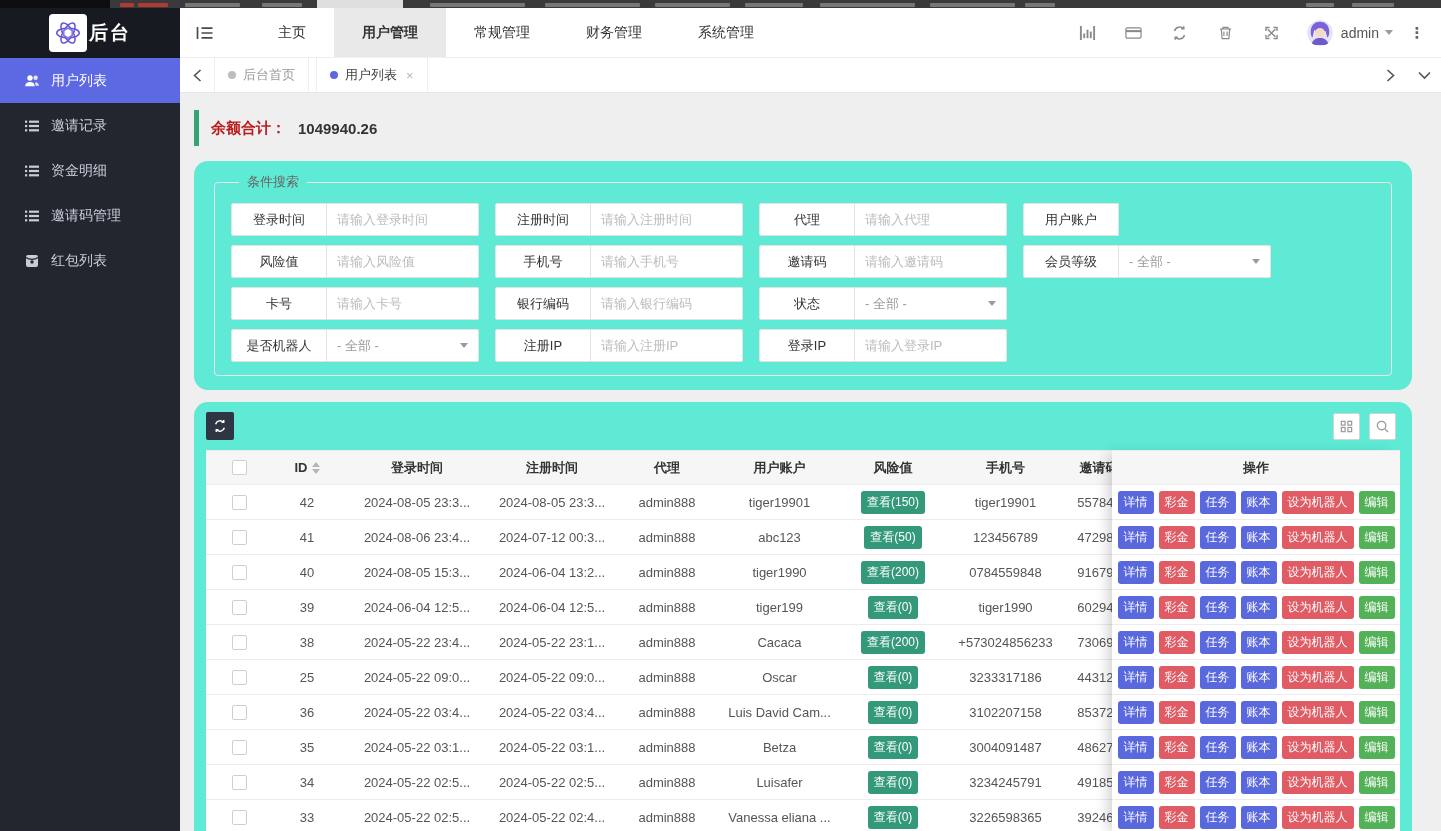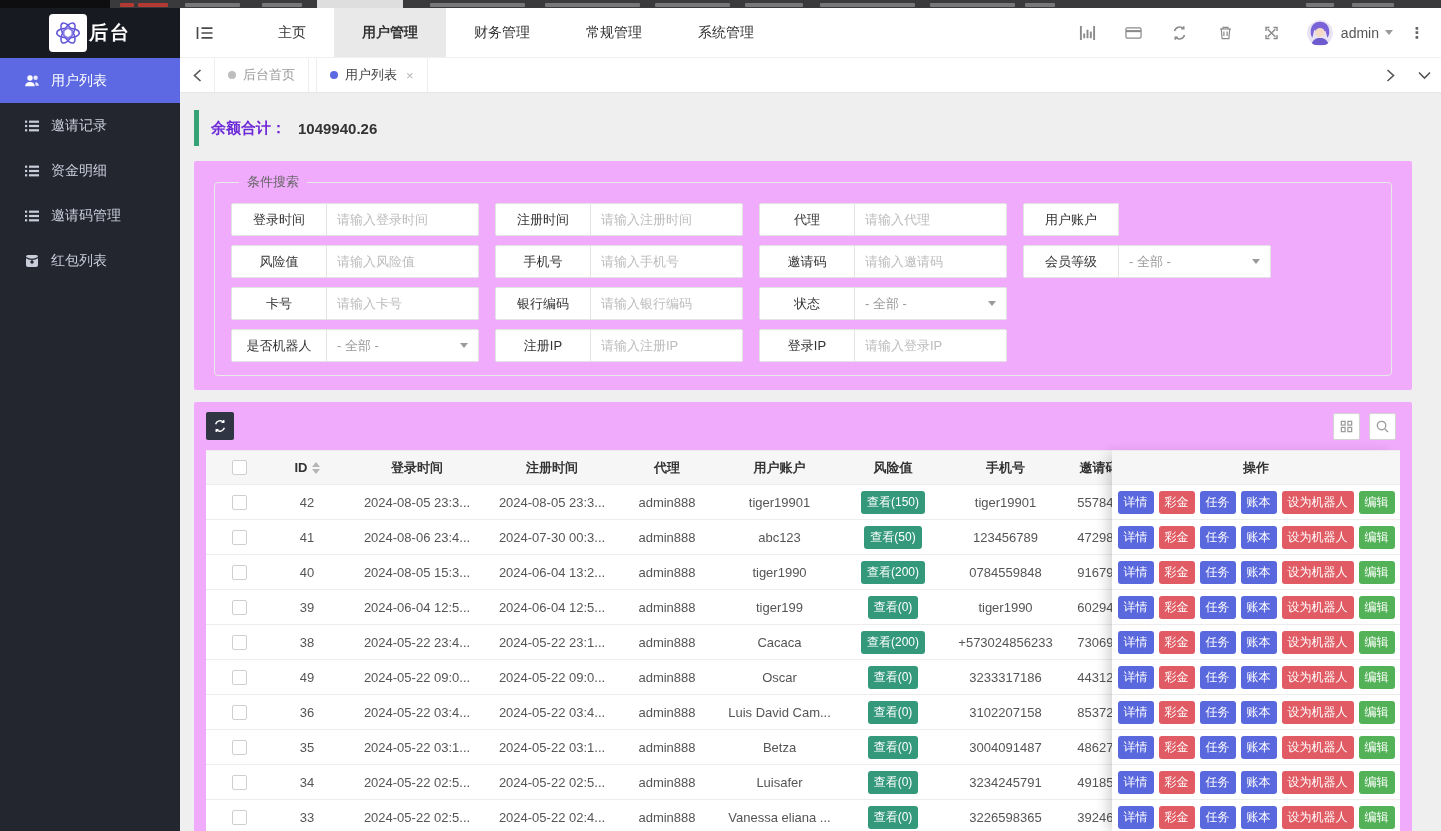--- a/index.html
+++ b/index.html
@@ -51,24 +51,24 @@
   .tab-chip.active { color:#444; }
   .tab-dot { width:8px; height:8px; border-radius:50%; background:#bdbdbd; }
   .tab-chip.active .tab-dot { background:#5c69e2; }
   .tab-close { color:#b5b5b5; font-size:13px; margin-left:2px; }
   .tab-right { margin-left:auto; display:flex; align-items:center; }
 
   .content { flex:1; padding:12px 29px 0 14px; overflow:hidden; }
 
   .summary { height:46px; display:flex; align-items:center; gap:12px; }
   .summary-bar { width:5px; height:36px; background:#35a376; }
-  .summary-label { font-weight:bold; font-size:15px; color:#6d28d9; }
+  .summary-label { font-weight:bold; font-size:15px; color:#b91c1c; }
   .summary-value { font-weight:600; font-size:15px; color:#333; }
 
-  .panel { background:#f0abfc; border-radius:2px; }
+  .panel { background:#5eead4; border-radius:14px; }
   .search-panel { margin-top:10px; padding:12px 20px 14px; }
   fieldset { border:1px solid #e9e9e9; border-radius:4px; padding:10px 16px 13px; }
   legend { font-size:13px; color:#666; padding:0 8px; margin-left:8px; }
   .srow { display:flex; gap:16px; margin-top:9px; }
   .srow:first-child { margin-top:2px; }
   .sgroup { display:flex; width:248px; height:33px; }
   .slabel-box { width:96px; flex:none; border:1px solid #e3e3e3; border-radius:2px 0 0 2px; display:flex; align-items:center; justify-content:center; font-size:13px; color:#333; background:#fff; }
   .sfield { flex:1; border:1px solid #e3e3e3; border-left:none; border-radius:0 2px 2px 0; display:flex; align-items:center; padding:0 10px; font-size:13px; color:#bcbcbc; background:#fff; }
   .sfield input { border:none; outline:none; width:100%; font-size:13px; font-family:inherit; color:#333; }
   .sfield input::placeholder { color:#bcbcbc; }
@@ -211,22 +211,22 @@
       <header class="navbar">
         <span class="collapse-btn">
           <svg width="18" height="14" viewBox="0 0 18 14" stroke="#4a4a4a" stroke-width="1.7" fill="none">
               <path d="M1.5 1v12"></path>
               <path d="M5.5 2.2h11M5.5 7h11M5.5 11.8h11"></path>
             </svg>
         </span>
         <div id="nav-menus" class="nav-menus">
             <div class="nav-item">主页</div>
             <div class="nav-item active">用户管理</div>
+            <div class="nav-item">常规管理</div>
             <div class="nav-item">财务管理</div>
-            <div class="nav-item">常规管理</div>
             <div class="nav-item">系统管理</div>
           </div>
         <div class="nav-right">
           <span id="nav-icons" style="display:flex">
               <span class="nav-ico">
                 <svg viewBox="0 0 18 15" fill="#8a8a8a">
                   <path d="M1 0h2v15H1zM15 0h2v15h-2z"></path>
                   <rect x="4.5" y="8" width="2" height="5"></rect>
                   <rect x="8" y="4" width="2" height="9"></rect>
                   <rect x="11.5" y="6" width="2" height="7"></rect>
@@ -478,21 +478,21 @@
                   </div>
                   <div class="td" style="width:113px">tiger19901</div>
                   <div class="td" style="width:74px">557842</div>
                 </div>
                 <div class="tr">
                   <div class="td cb">
                     <span class="checkbox"></span>
                   </div>
                   <div class="td" style="width:70px">41</div>
                   <div class="td" style="width:150px">2024-08-06 23:4...</div>
-                  <div class="td" style="width:120px">2024-07-30 00:3...</div>
+                  <div class="td" style="width:120px">2024-07-12 00:3...</div>
                   <div class="td" style="width:110px">admin888</div>
                   <div class="td" style="width:115px">abc123</div>
                   <div class="td" style="width:112px">
                     <span class="badge-risk">查看(50)</span>
                   </div>
                   <div class="td" style="width:113px">123456789</div>
                   <div class="td" style="width:74px">472986</div>
                 </div>
                 <div class="tr">
                   <div class="td cb">
@@ -536,21 +536,21 @@
                   <div class="td" style="width:112px">
                     <span class="badge-risk">查看(200)</span>
                   </div>
                   <div class="td" style="width:113px">+573024856233</div>
                   <div class="td" style="width:74px">730698</div>
                 </div>
                 <div class="tr">
                   <div class="td cb">
                     <span class="checkbox"></span>
                   </div>
-                  <div class="td" style="width:70px">49</div>
+                  <div class="td" style="width:70px">25</div>
                   <div class="td" style="width:150px">2024-05-22 09:0...</div>
                   <div class="td" style="width:120px">2024-05-22 09:0...</div>
                   <div class="td" style="width:110px">admin888</div>
                   <div class="td" style="width:115px">Oscar</div>
                   <div class="td" style="width:112px">
                     <span class="badge-risk">查看(0)</span>
                   </div>
                   <div class="td" style="width:113px">3233317186</div>
                   <div class="td" style="width:74px">443129</div>
                 </div>

